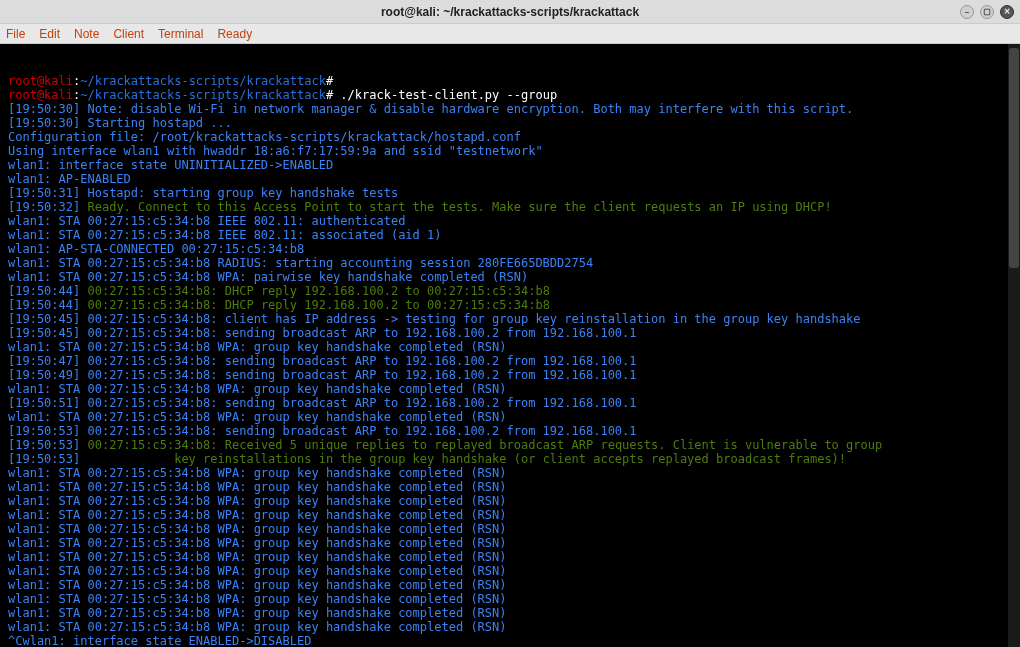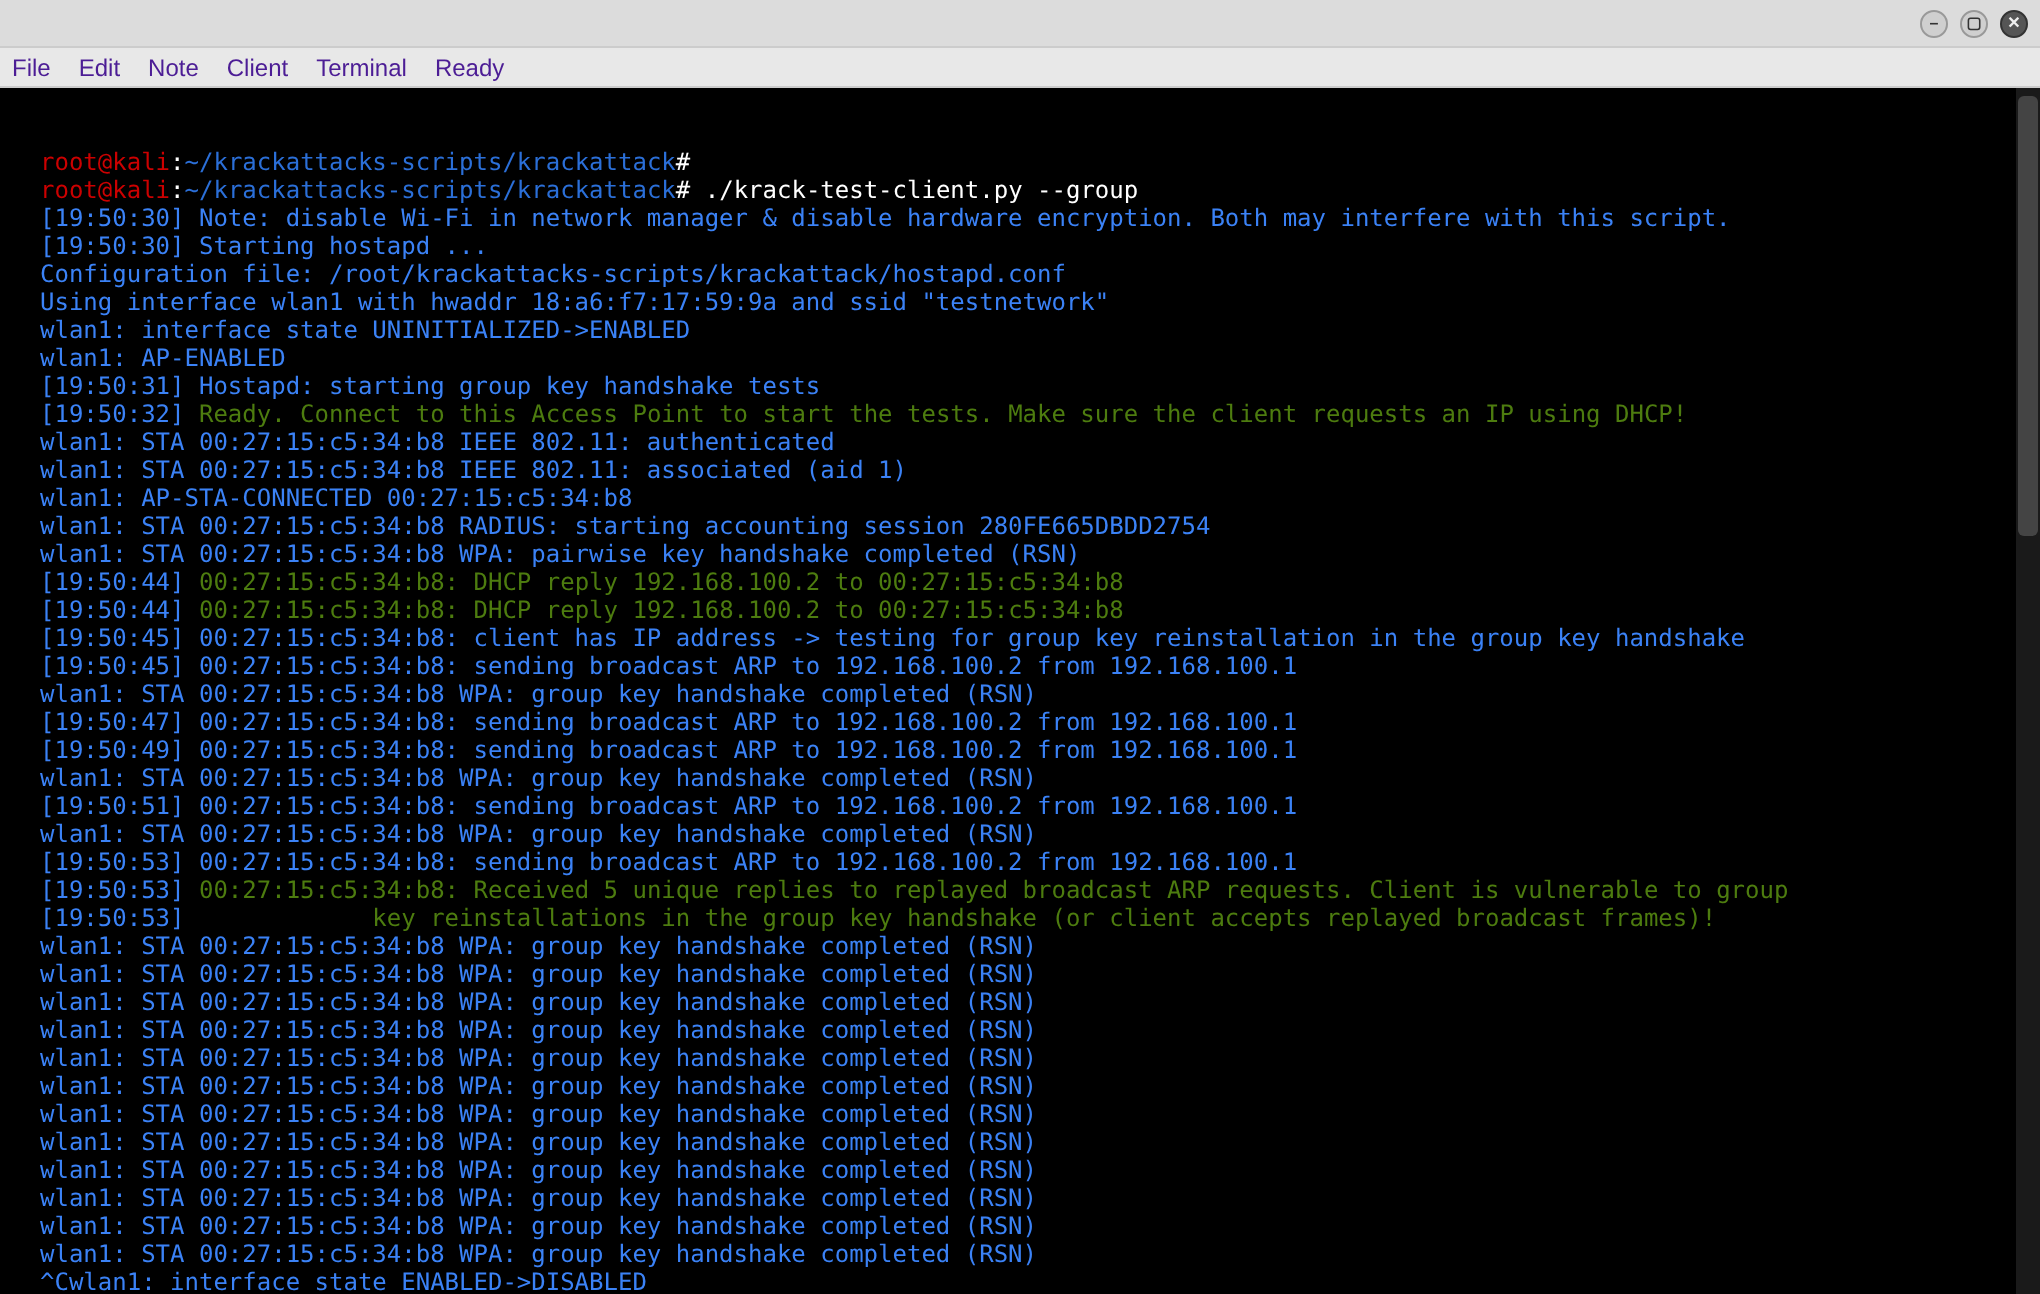--- a/index.html
+++ b/index.html
@@ -45,32 +45,32 @@
   }
   .winbtn.close { background: #555; color: #eee; border-color: #333;}
   .menubar {
     height: 20px;
     background: #e8e8e8;
     display: flex;
     align-items: center;
     padding: 0 6px;
     gap: 14px;
     font-size: 12px;
-    color: #4c1d95;
+    color: #c2410c;
     border-bottom: 1px solid #ccc;
   }
   .menubar span { cursor: pointer; }
   .terminal-wrap {
     flex: 1;
     background: #000;
     color: #eee;
     font-family: "DejaVu Sans Mono", "Menlo", "Consolas", monospace;
     font-size: 12px;
     line-height: 14px;
-    padding: 2px 20px;
+    padding: 2px 8px;
     position: relative;
     overflow: hidden;
     white-space: pre;
   }
   .scrollbar {
     position: absolute;
     right: 0; top: 0; bottom: 0;
     width: 12px;
     background: #1a1a1a;
   }
@@ -85,20 +85,21 @@
   .c-red { color: #c00; }
   .c-blue { color: #2b6fd8; }
   .c-white { color: #fff; }
   .c-green { color: #4d7c0f; }
   .c-grey { color: #3b82f6; }
 </style>
 </head>
 <body>
 
 <div class="titlebar">
+  <span class="title">root@kali: ~/krackattacks-scripts/krackattack</span>
   <div class="winbtns">
     <div class="winbtn">–</div>
     <div class="winbtn">▢</div>
     <div class="winbtn close">✕</div>
   </div>
 </div>
 
 <div class="menubar">
   <span>File</span>
   <span>Edit</span>

